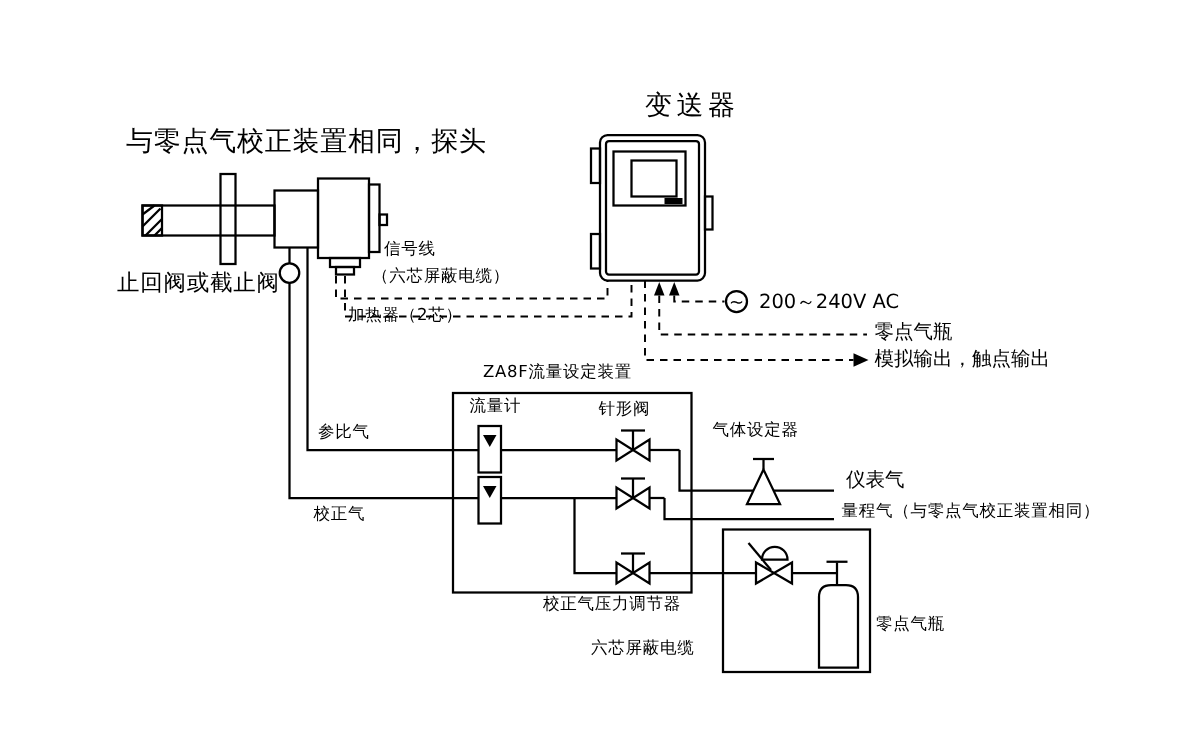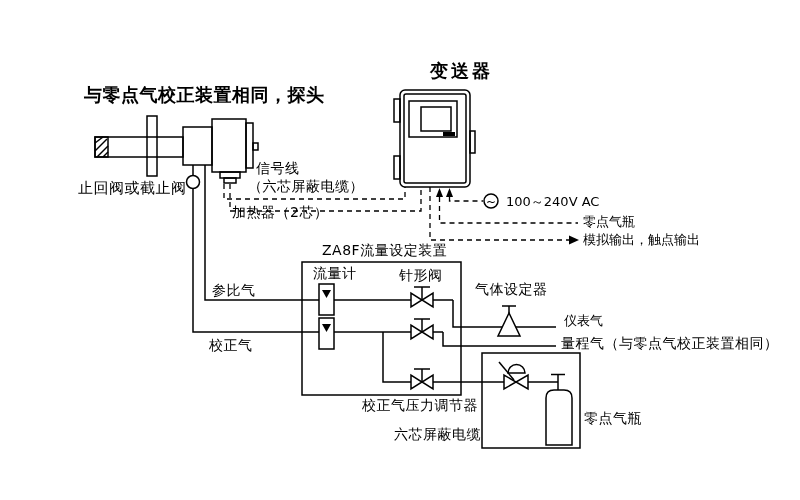--- a/index.html
+++ b/index.html
@@ -2,25 +2,25 @@
 <html><head>
 <meta charset="utf-8">
 <style>
   html,body{margin:0;padding:0;background:#fff;}
   .stage{
     position:relative;width:800px;height:500px;background:#ffffff;
     font-family:"DejaVu Sans",sans-serif;color:#000;overflow:hidden;
   }
   .stage svg{position:absolute;left:0;top:0;}
   .lbl{
-    position:absolute;font-size:14px;line-height:1.15;white-space:nowrap;
+    position:absolute;font-size:11px;line-height:1.15;white-space:nowrap;
     color:#000;letter-spacing:0.5px;
   }
   .lbl.small{font-size:13px;letter-spacing:0;}
-  .title{font-weight:bold;font-size:18px;letter-spacing:0.5px;}
+  .title{font-weight:normal;font-size:18px;letter-spacing:0.5px;}
   .title.tx{letter-spacing:3px;}
 </style>
 </head>
 <body>
 
 <div class="stage">
 
   <svg width="800" height="500" viewBox="0 0 800 500" fill="none" stroke="#000" stroke-width="1.5">
 
     <g>
@@ -156,21 +156,21 @@
   <div class="lbl" style="left:256px;top:160px">信号线</div>
   <div class="lbl" style="left:248px;top:178px">（六芯屏蔽电缆）</div>
   <div class="lbl" style="left:232px;top:204px">加热器（2芯）</div>
 
   <div class="lbl" style="left:322px;top:242px">ZA8F流量设定装置</div>
   <div class="lbl" style="left:313px;top:265px">流量计</div>
   <div class="lbl" style="left:399px;top:267px">针形阀</div>
   <div class="lbl" style="left:212px;top:282px">参比气</div>
   <div class="lbl" style="left:209px;top:337px">校正气</div>
 
-  <div class="lbl small" style="left:506px;top:195px">100～240V AC</div>
+  <div class="lbl small" style="left:506px;top:195px">200～240V AC</div>
   <div class="lbl small" style="left:583px;top:215px">零点气瓶</div>
   <div class="lbl small" style="left:583px;top:233px">模拟输出，触点输出</div>
 
   <div class="lbl" style="left:475px;top:281px">气体设定器</div>
   <div class="lbl small" style="left:564px;top:314px">仪表气</div>
   <div class="lbl" style="left:362px;top:397px">校正气压力调节器</div>
 
   <div class="lbl" style="left:561px;top:335px">量程气（与零点气校正装置相同）</div>
   <div class="lbl" style="left:394px;top:426px">六芯屏蔽电缆</div>
   <div class="lbl" style="left:584px;top:410px">零点气瓶</div>

